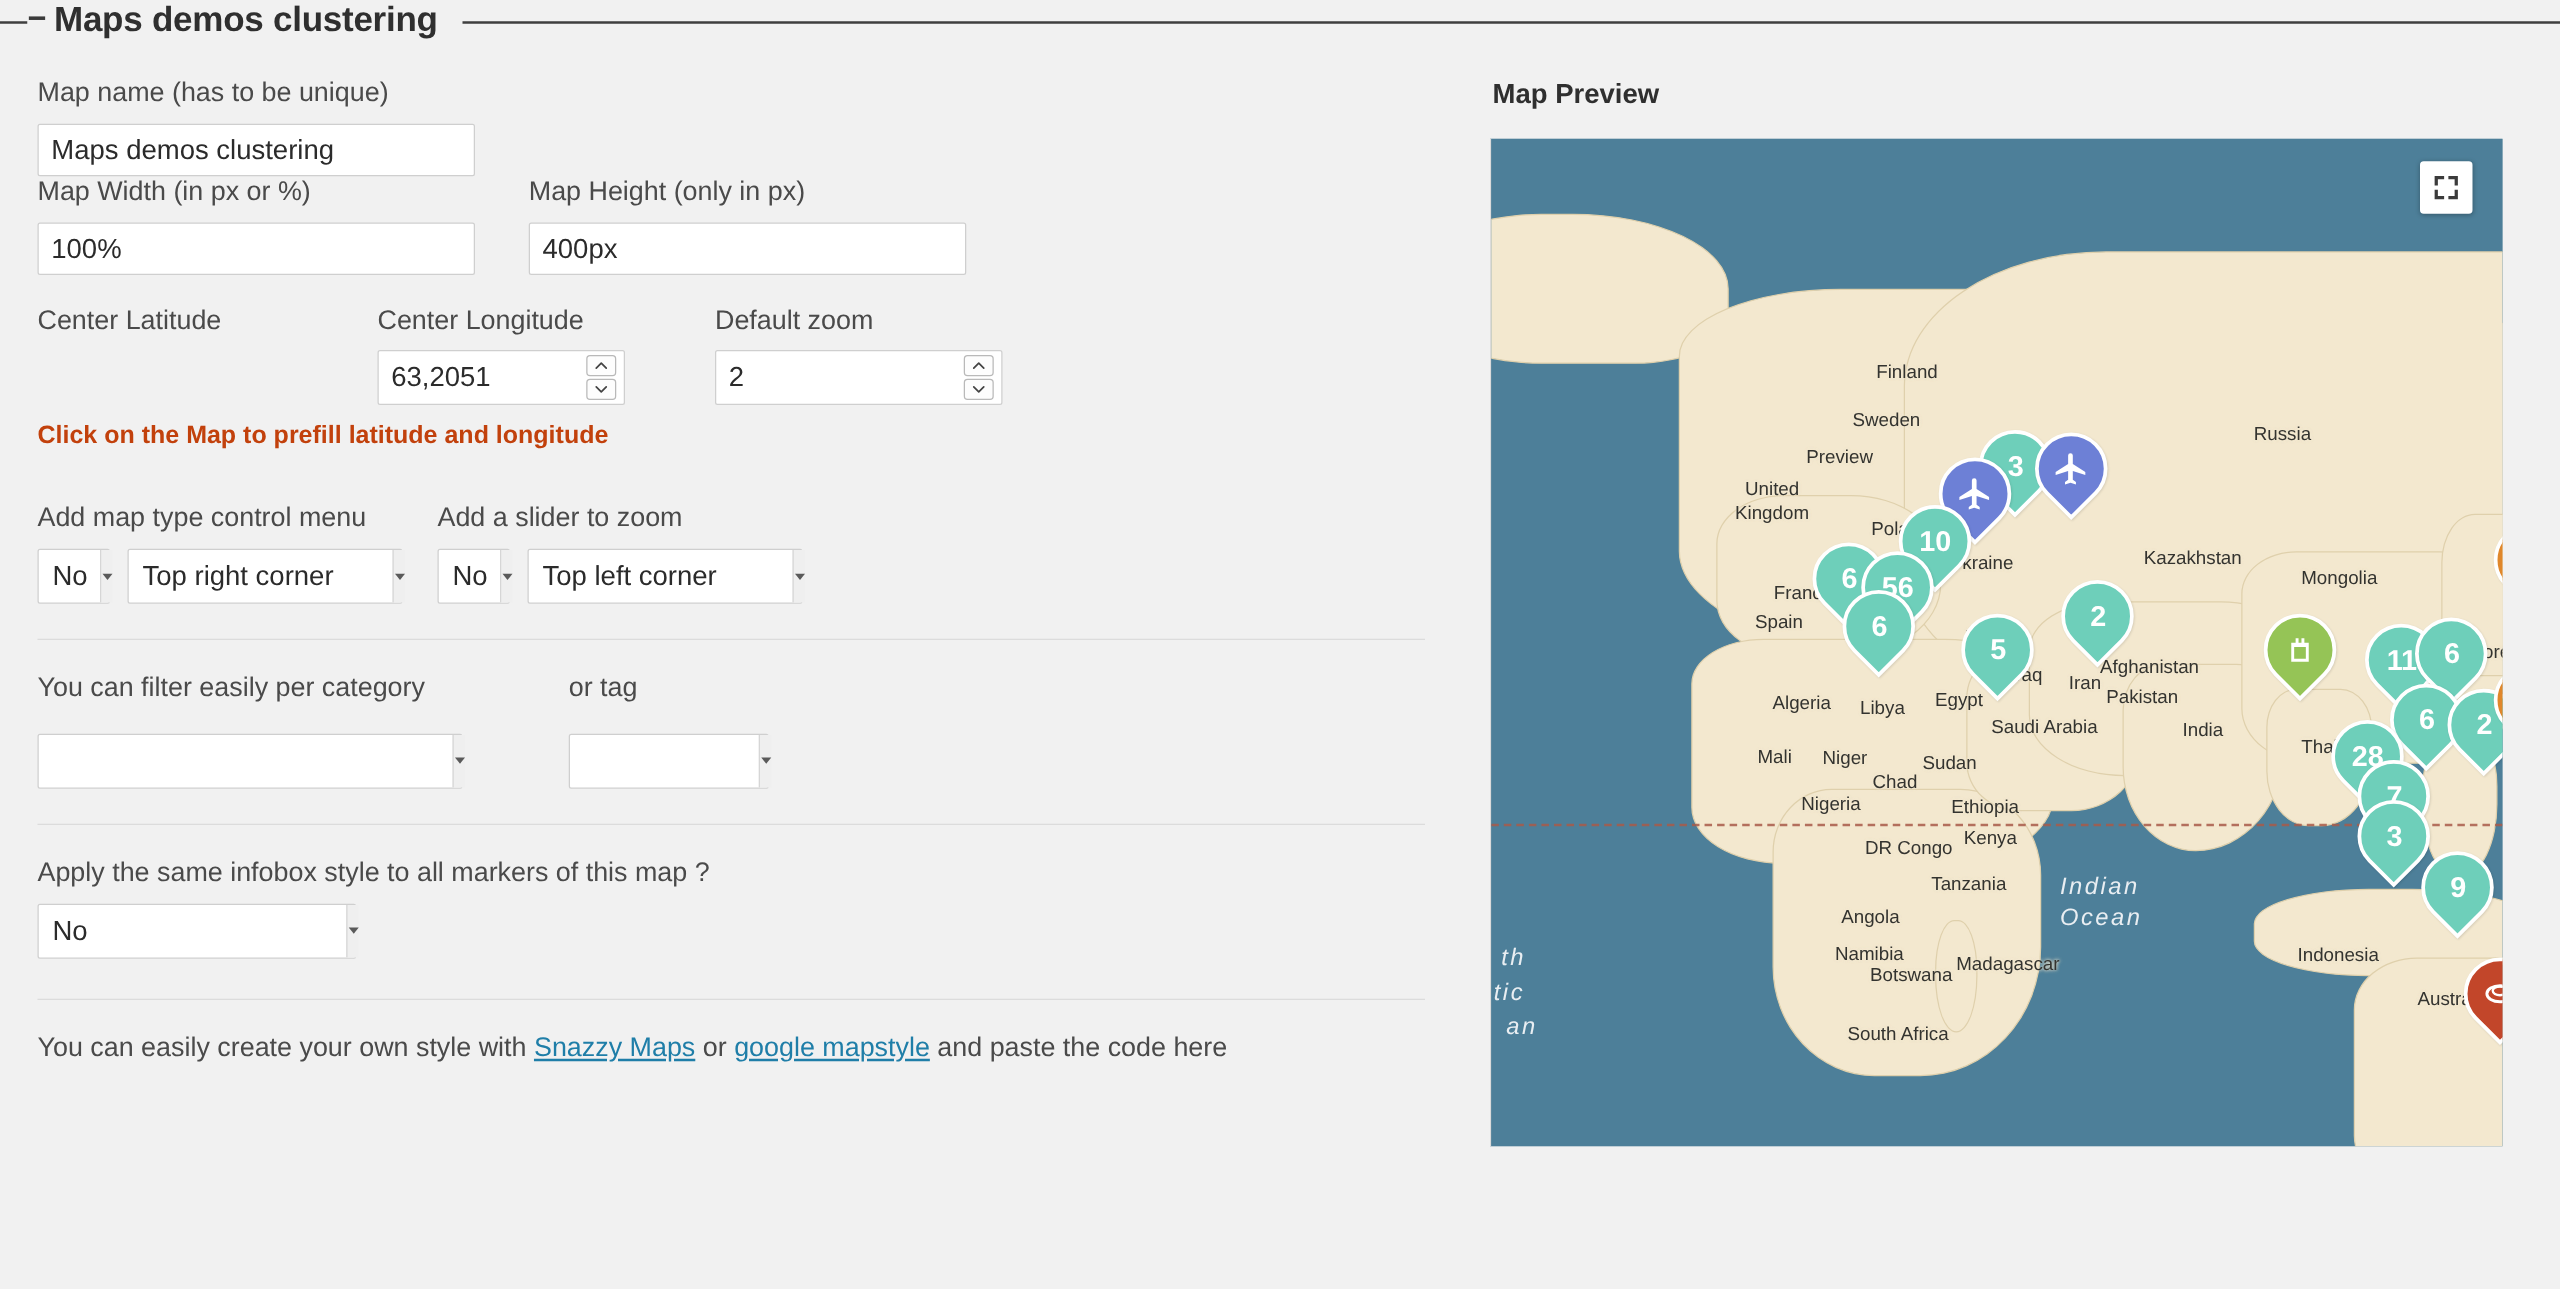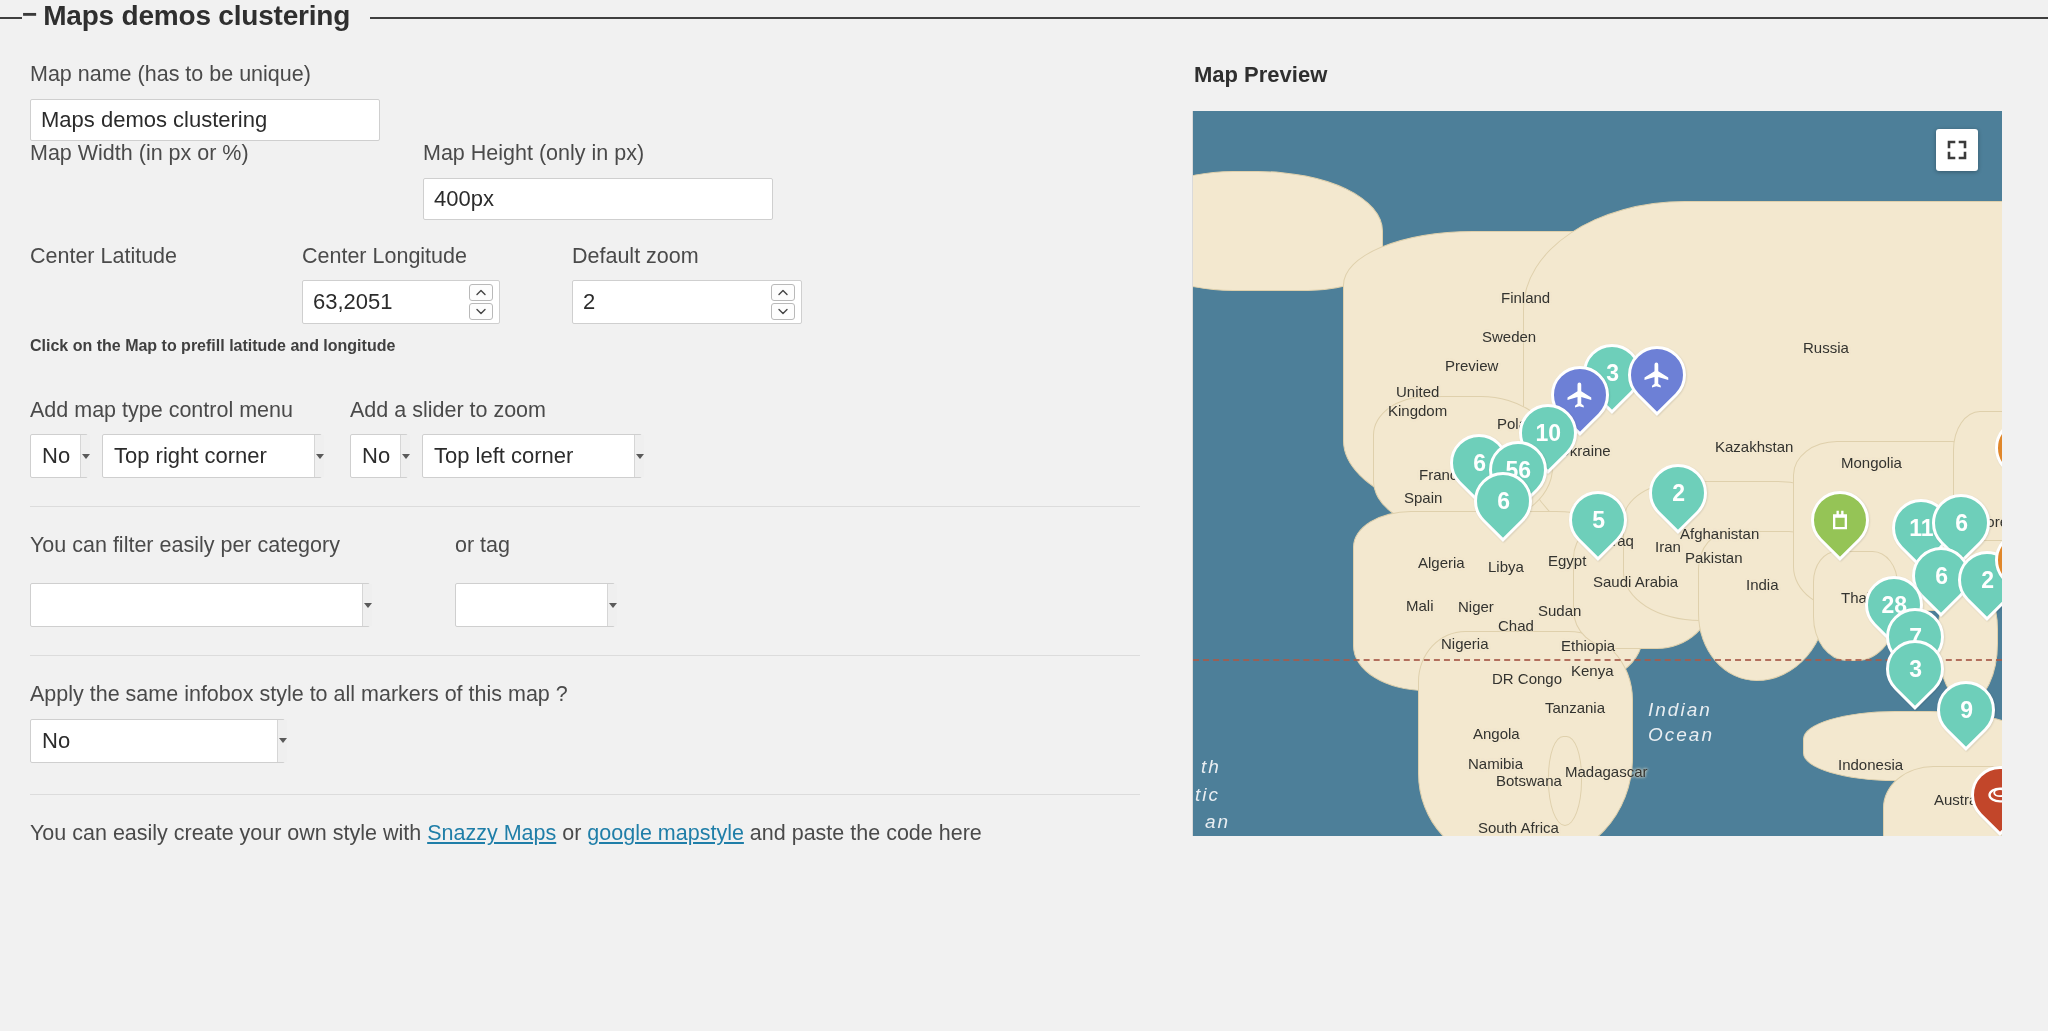--- a/index.html
+++ b/index.html
@@ -35,21 +35,21 @@
     font-size: 28px; font-weight: 700; color: #2f2f2f; letter-spacing: -0.2px;
   }
 
   
   .form-col {
     position: absolute; left: 30px; top: 62px; width: 1125px;
   }
   .field-label {
     font-size: 21.5px; color: #4a4a4a; margin: 0 0 11px 0; line-height: 1.2;
   }
-  .field-label.bold { font-weight: 700; color: #404040; font-size: 16px; }
+  .field-label.bold { font-weight: 700; color: #c2410c; font-size: 20px; }
 
   .text-input {
     display: block; height: 42px; background: #ffffff;
     border: 1px solid #cfcfcf; border-radius: 2px;
     font-family: "Liberation Sans", sans-serif;
     font-size: 22px; color: #2b2b2b; padding: 0 10px;
     outline: none;
   }
   .text-input::placeholder { color: #9b9b9b; }
 
@@ -102,21 +102,21 @@
 
   .footnote { font-size: 21.5px; color: #4a4a4a; }
   .footnote a { color: #1f7ea8; text-decoration: underline; }
 
   
   .map-panel { position: absolute; left: 1192px; top: 62px; }
   .map-title {
     font-size: 22px; font-weight: 700; color: #2f2f2f; margin: 0 0 23px 2px;
   }
   .map-box {
-    position: relative; width: 810px; height: 725px;
+    position: relative; width: 810px; height: 806px;
     overflow: hidden; background: #4d7f99;
     border-left: 1px solid #dadada;
   }
   .ocean { position: absolute; inset: 0; background: #4d7f99; }
   .land {
     position: absolute; background: #f3e8cf;
     border: 1px solid #dfd0ac;
   }
   .lbl {
     position: absolute; font-family: "Liberation Sans", sans-serif;
@@ -176,20 +176,21 @@
   <div class="form-col">
 
     <div>
       <div class="field-label">Map name (has to be unique)</div>
       <input class="text-input" style="width: 350px;" value="Maps demos clustering">
     </div>
 
     <div class="row" style="">
       <div style="width:305px;">
         <div class="field-label">Map Width (in px or %)</div>
+        <input class="text-input" style="width: 350px;" value="100%">
       </div>
       <div style="width:350px; margin-left:88px;">
         <div class="field-label">Map Height (only in px)</div>
         <input class="text-input" style="width: 350px;" value="400px">
       </div>
     </div>
 
     <div class="row" style="margin-top:24px;">
       <div style="width:272px;">
         <div class="field-label">Center Latitude</div>

